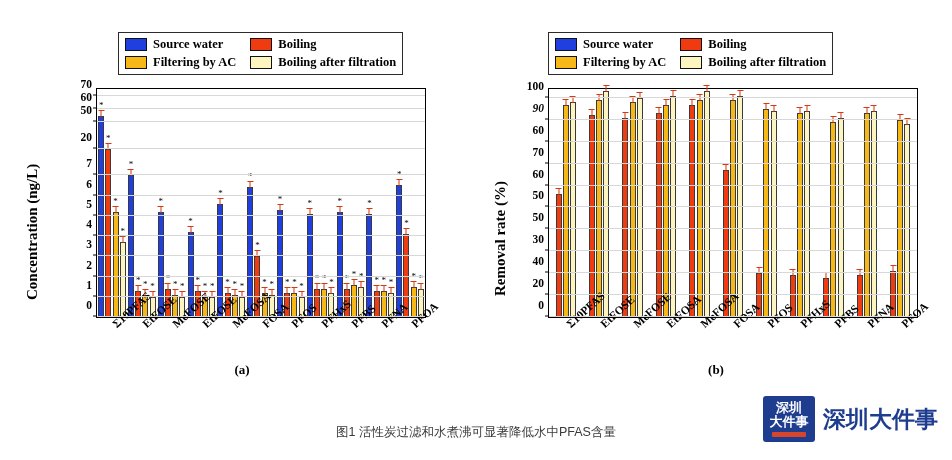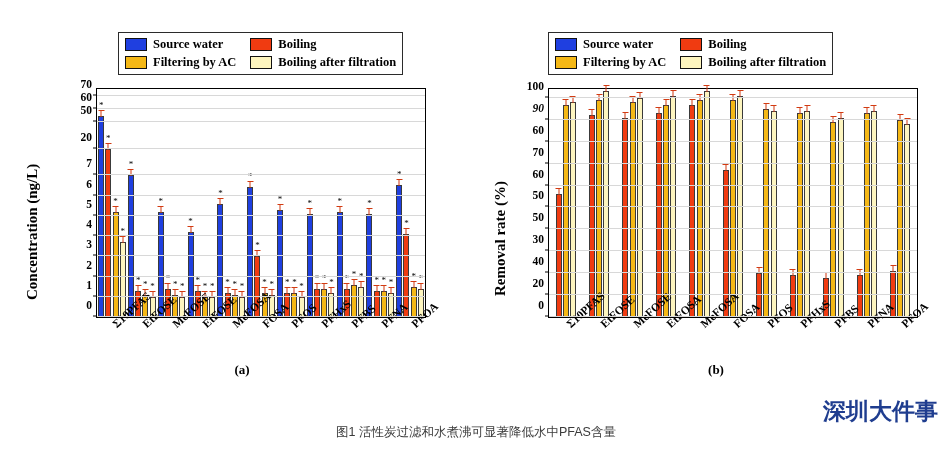--- a/index.html
+++ b/index.html
@@ -608,18 +608,23 @@
         <div class="ytick-mark" style="bottom: 197.143px;"></div>
         <div class="gridline" style="bottom: 219.048px;"></div>
         <div class="ytick" style="bottom: 219.048px;">100</div>
         <div class="ytick-mark" style="bottom: 219.048px;"></div>
       </div>
 
     <div class="panel-caption" style="top:352px;">(b)</div>
   </div>
 
   <div class="watermark">
+    <div class="wm-logo">
+      <span>深圳</span>
+      <span>大件事</span>
+      <div class="wm-bar"></div>
+    </div>
     <div class="wm-text">深圳大件事</div>
   </div>
 
 </div>
 
 <div class="fig-caption">图1  活性炭过滤和水煮沸可显著降低水中PFAS含量</div>
 
 </body></html>

